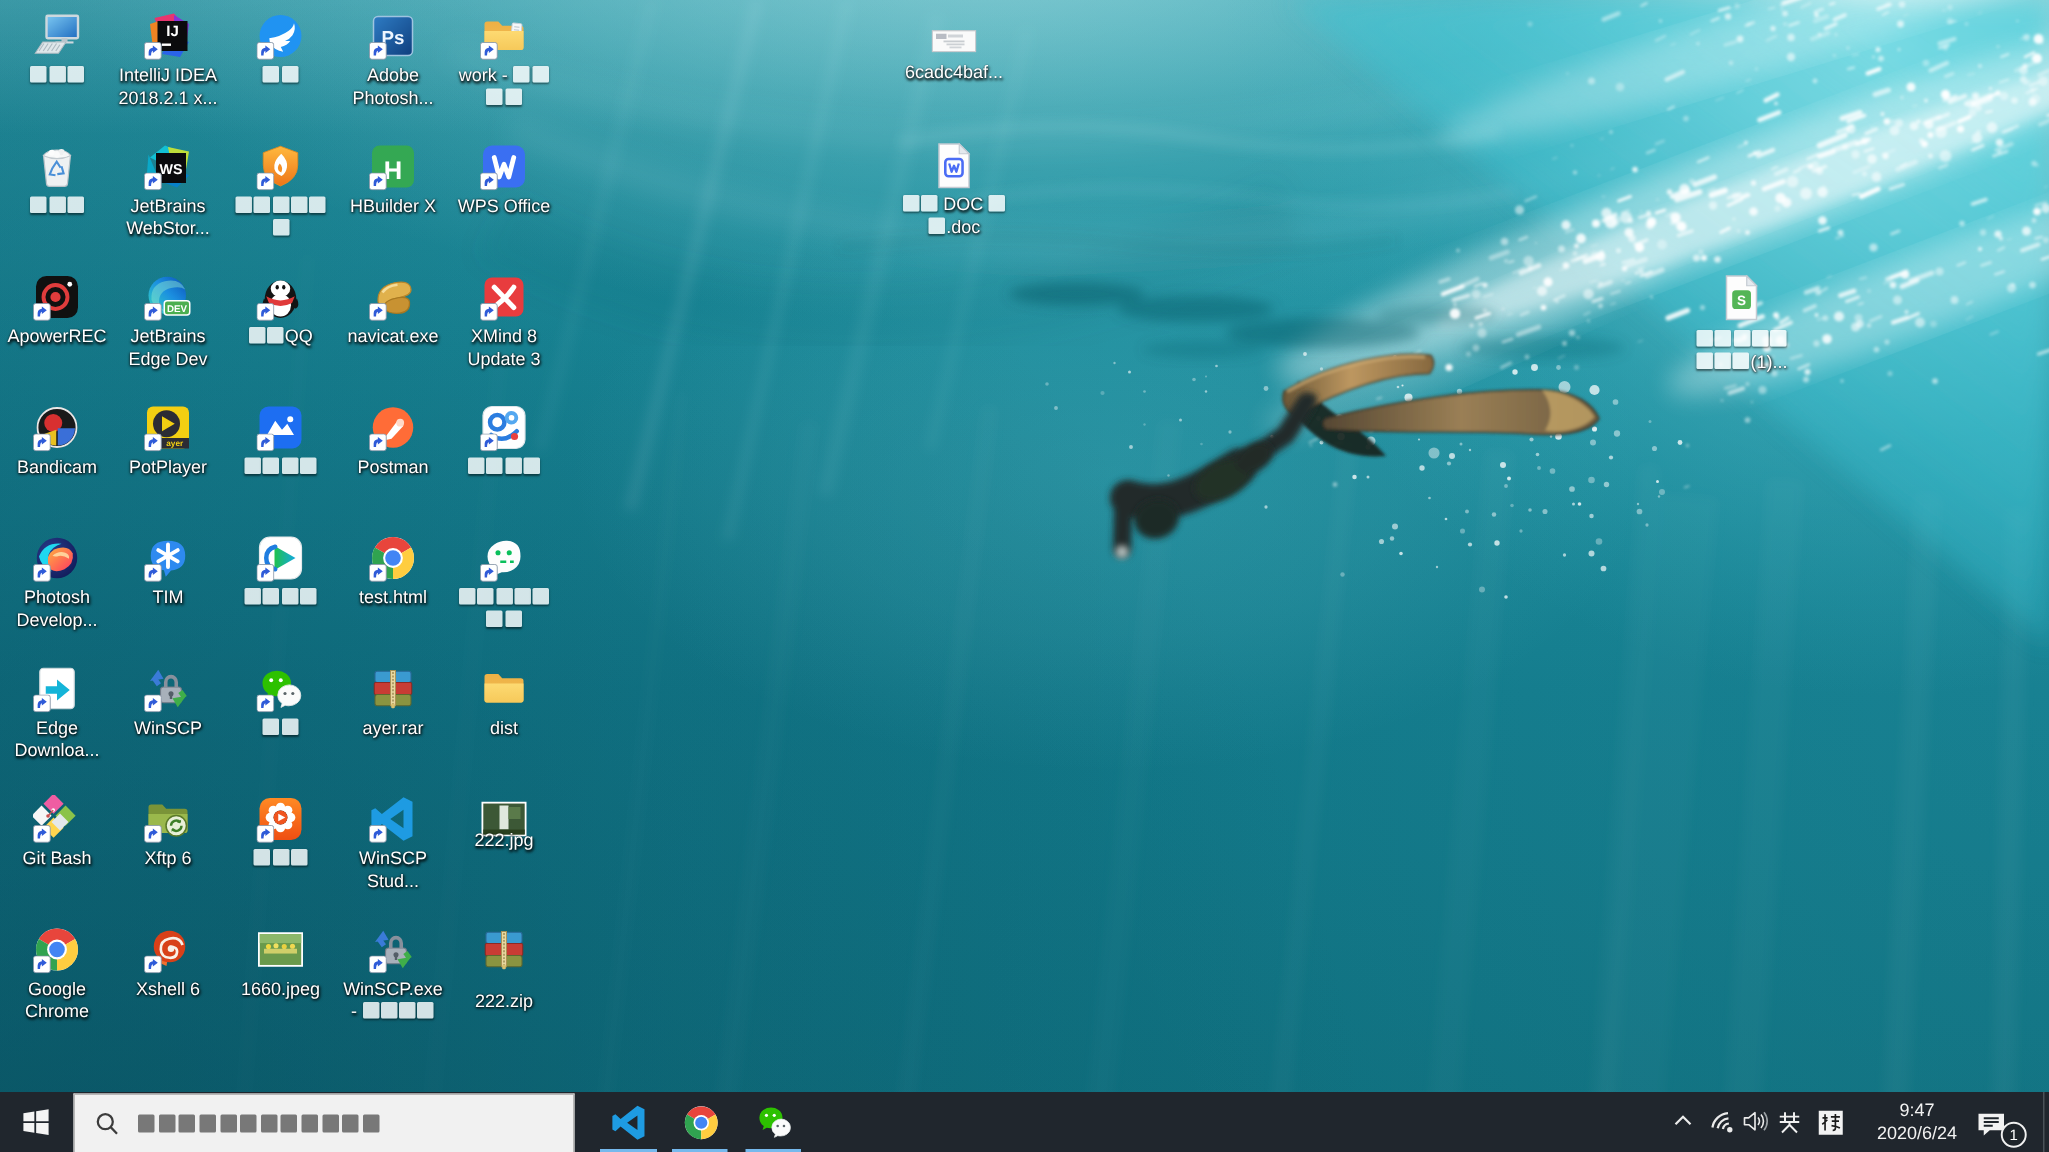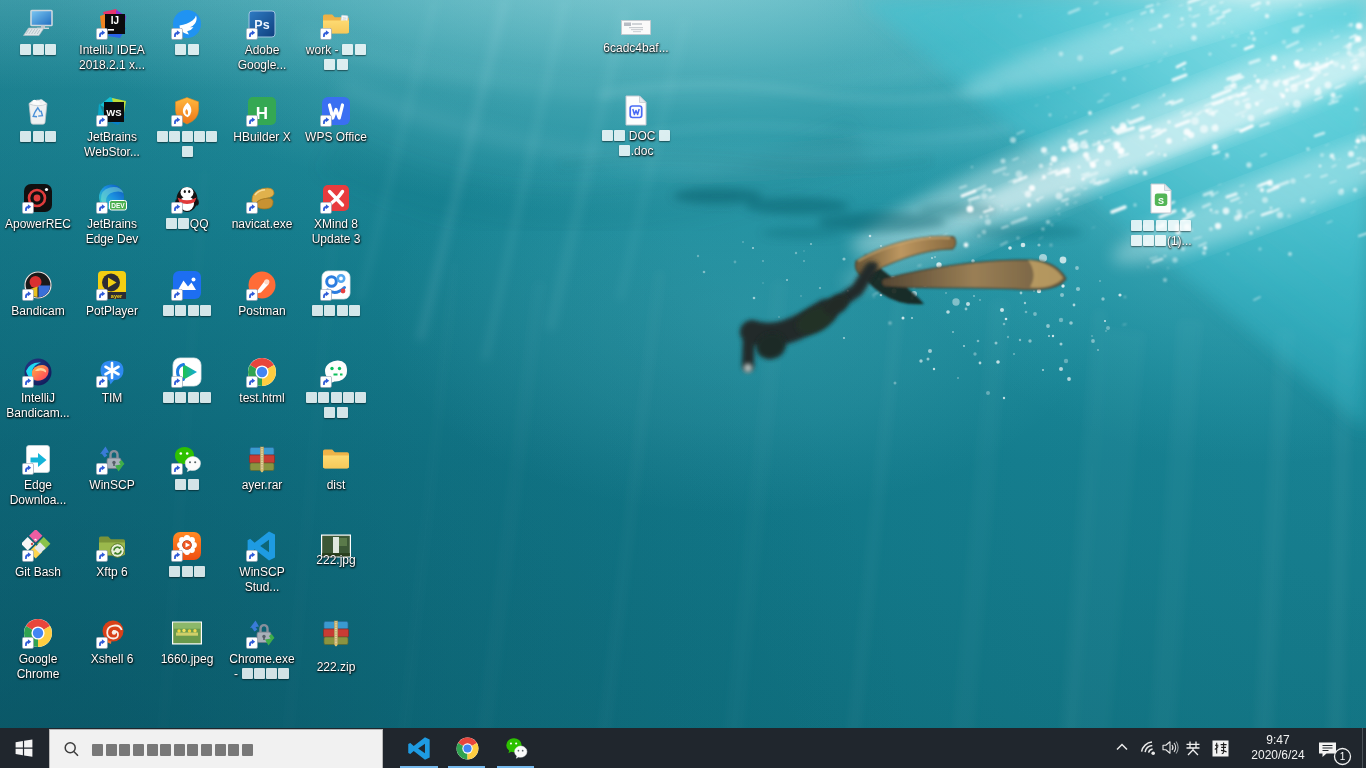--- a/index.html
+++ b/index.html
@@ -866,21 +866,21 @@
           <rect x="3" y="3" width="26" height="26" rx="3" fill="url(#psg)" stroke="#9fc4e0" stroke-width="1"></rect>
           <text x="16" y="21" font-family="Liberation Sans" font-size="12.5" font-weight="bold" fill="#eef6ff" text-anchor="middle">Ps</text>
         </svg>
         <svg class="sc" width="12" height="12" viewBox="0 0 12 12">
           <rect x="0.3" y="0.3" width="11.2" height="11.2" rx="1.6" fill="#fff" stroke="#8896a8" stroke-width="0.6"></rect>
           <path d="M3.1 9 L3.1 6.6 Q3.3 4.2 5.9 3.9 L5.9 2.3 L9.2 4.8 L5.9 7.3 L5.9 5.8 Q4.8 6 4.7 9 Z" fill="#2f5bd8"></path>
         </svg>
       </div>
       <div class="lb" style="top:35px">
         <div>Adobe</div>
-        <div>Google...</div>
+        <div>Photosh...</div>
       </div>
     </div>
 <div class="cell" style="left:299px;top:8px;width:74px">
       <div class="ii" style="left:21px;width:32px;height:32px">
         <svg width="32" height="32" viewBox="0 0 32 32">
           <path d="M3 8.2 q0-1.8 1.8-1.8 h7.4 l2.6 2.8 h12.4 q1.8 0 1.8 1.8 v12.6 q0 1.8-1.8 1.8 H4.8 q-1.8 0-1.8-1.8 Z" fill="url(#fold)"></path>
           <rect x="21" y="7.5" width="6.5" height="12" rx="0.8" fill="#f4f7f9" stroke="#c8d2da" stroke-width="0.6" transform="rotate(6 24 13)"></rect>
           <path d="M22.5 10 h3.5 M22.5 12 h3.5 M22.5 14 h3.5" stroke="#b8c4cc" stroke-width="0.7" transform="rotate(6 24 13)"></path>
           <path d="M3 12.6 h26 v10.8 q0 1.9-1.9 1.9 H4.9 q-1.9 0-1.9-1.9 Z" fill="url(#foldf)"></path>
         </svg>
@@ -1161,22 +1161,22 @@
           <path d="M9.5 21 Q8.5 12 16.5 9.5 Q24 7.5 26.5 13 Q27.5 20 21 23.5 Q13 27 9.5 21 Z" fill="url(#ffo)"></path>
           <path d="M4 15 Q8 5.5 19 6.5 Q12.5 8.5 10.5 13.5 Q8.5 19 12.5 25 Q5.5 22 4 15 Z" fill="#1fd8f0"></path>
           <path d="M13 14.5 q4-3.5 8.5-2 q3 1 2.5 4 q-4-2.5-6.8-1.8 q-2.7 0.8-4.2-0.2 Z" fill="#ffe0a8" opacity="0.85"></path>
         </svg>
         <svg class="sc" width="12" height="12" viewBox="0 0 12 12">
           <rect x="0.3" y="0.3" width="11.2" height="11.2" rx="1.6" fill="#fff" stroke="#8896a8" stroke-width="0.6"></rect>
           <path d="M3.1 9 L3.1 6.6 Q3.3 4.2 5.9 3.9 L5.9 2.3 L9.2 4.8 L5.9 7.3 L5.9 5.8 Q4.8 6 4.7 9 Z" fill="#2f5bd8"></path>
         </svg>
       </div>
       <div class="lb" style="top:35px">
-        <div>IntelliJ</div>
-        <div>Bandicam...</div>
+        <div>Photosh</div>
+        <div>Develop...</div>
       </div>
     </div>
 <div class="cell" style="left:75px;top:356px;width:74px">
       <div class="ii" style="left:21px;width:32px;height:32px">
         <svg width="32" height="32" viewBox="0 0 32 32">
           <path d="M4.5 14.5 q0-10 11.5-10 q11.5 0 11.5 10 q0 9-9.5 9.8 l-3.5 4.2 l-1.2-4.3 q-8.8-1.2-8.8-9.7 Z" fill="#2e8af0"></path>
           <line x1="16.00" y1="7.00" x2="16.00" y2="22.00" stroke="#fff" stroke-width="2.6" stroke-linecap="round"></line>
           <line x1="22.50" y1="10.75" x2="9.50" y2="18.25" stroke="#fff" stroke-width="2.6" stroke-linecap="round"></line>
           <line x1="9.50" y1="10.75" x2="22.50" y2="18.25" stroke="#fff" stroke-width="2.6" stroke-linecap="round"></line>
         </svg>
@@ -1482,21 +1482,21 @@
           <rect x="17.2" y="20" width="1.6" height="3" fill="#555e68"></rect>
           <path d="M28 21 L22.5 28.5 L19 22.5 Z" fill="#3fae49"></path>
           <rect x="24" y="17.5" width="3.4" height="5" fill="#3fae49" transform="rotate(145 25.7 20)"></rect>
         </svg>
         <svg class="sc" width="12" height="12" viewBox="0 0 12 12">
           <rect x="0.3" y="0.3" width="11.2" height="11.2" rx="1.6" fill="#fff" stroke="#8896a8" stroke-width="0.6"></rect>
           <path d="M3.1 9 L3.1 6.6 Q3.3 4.2 5.9 3.9 L5.9 2.3 L9.2 4.8 L5.9 7.3 L5.9 5.8 Q4.8 6 4.7 9 Z" fill="#2f5bd8"></path>
         </svg>
       </div>
       <div class="lb" style="top:35px">
-        <div>Chrome.exe</div>
+        <div>WinSCP.exe</div>
         <div>- <b class="c"></b><b class="c"></b><b class="c"></b><b class="c"></b></div>
       </div>
     </div>
 <div class="cell" style="left:299px;top:617px;width:74px">
       <div class="ii" style="left:21px;width:32px;height:32px">
         <svg width="32" height="32" viewBox="0 0 32 32">
           <rect x="4" y="4.5" width="24" height="7.5" rx="1.5" fill="#3a9ad0" stroke="#2a6a98" stroke-width="0.7"></rect>
           <rect x="3.5" y="12" width="25" height="8" rx="1" fill="#c83c34" stroke="#8c2a24" stroke-width="0.7"></rect>
           <rect x="4" y="20" width="24" height="7.5" rx="1.5" fill="#8a9440" stroke="#5e6830" stroke-width="0.7"></rect>
           <rect x="14.3" y="4" width="3.4" height="23.5" fill="#e8d8a0" stroke="#a89050" stroke-width="0.6"></rect>

